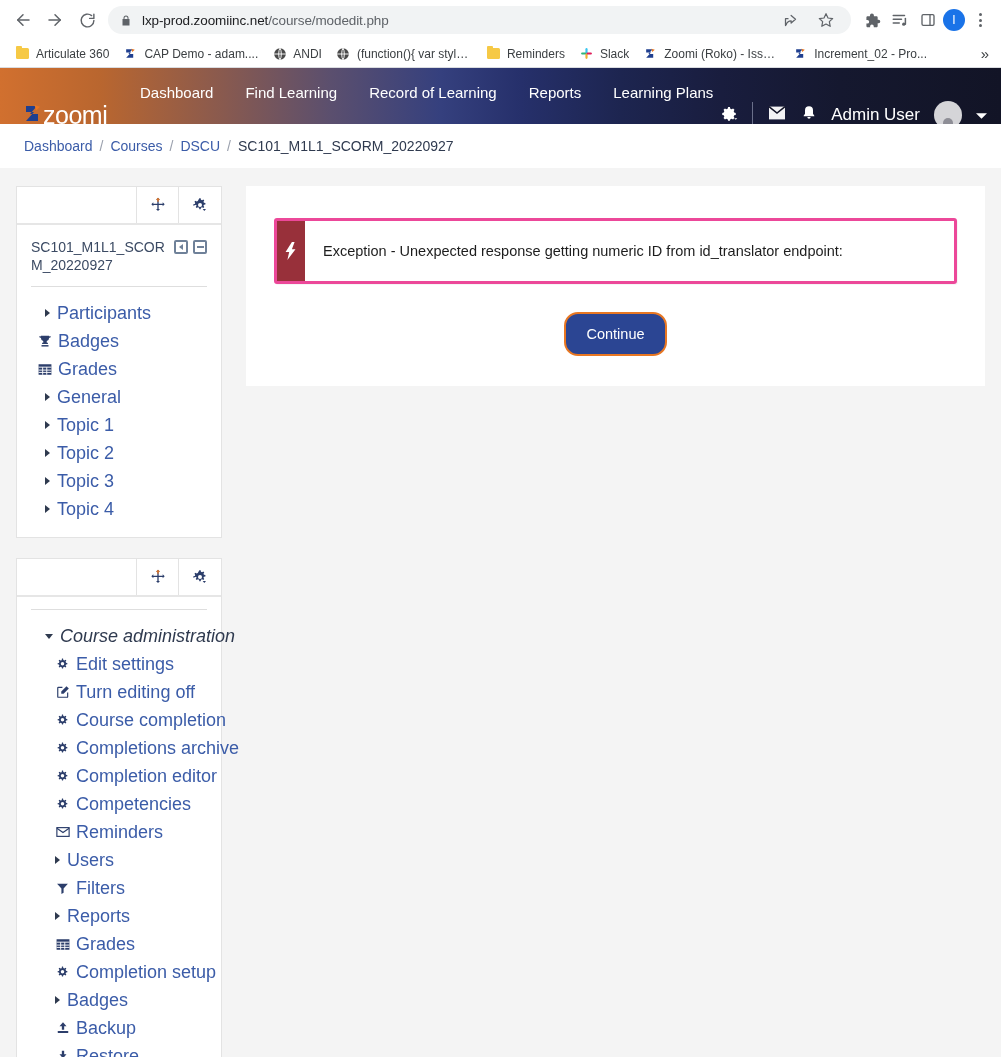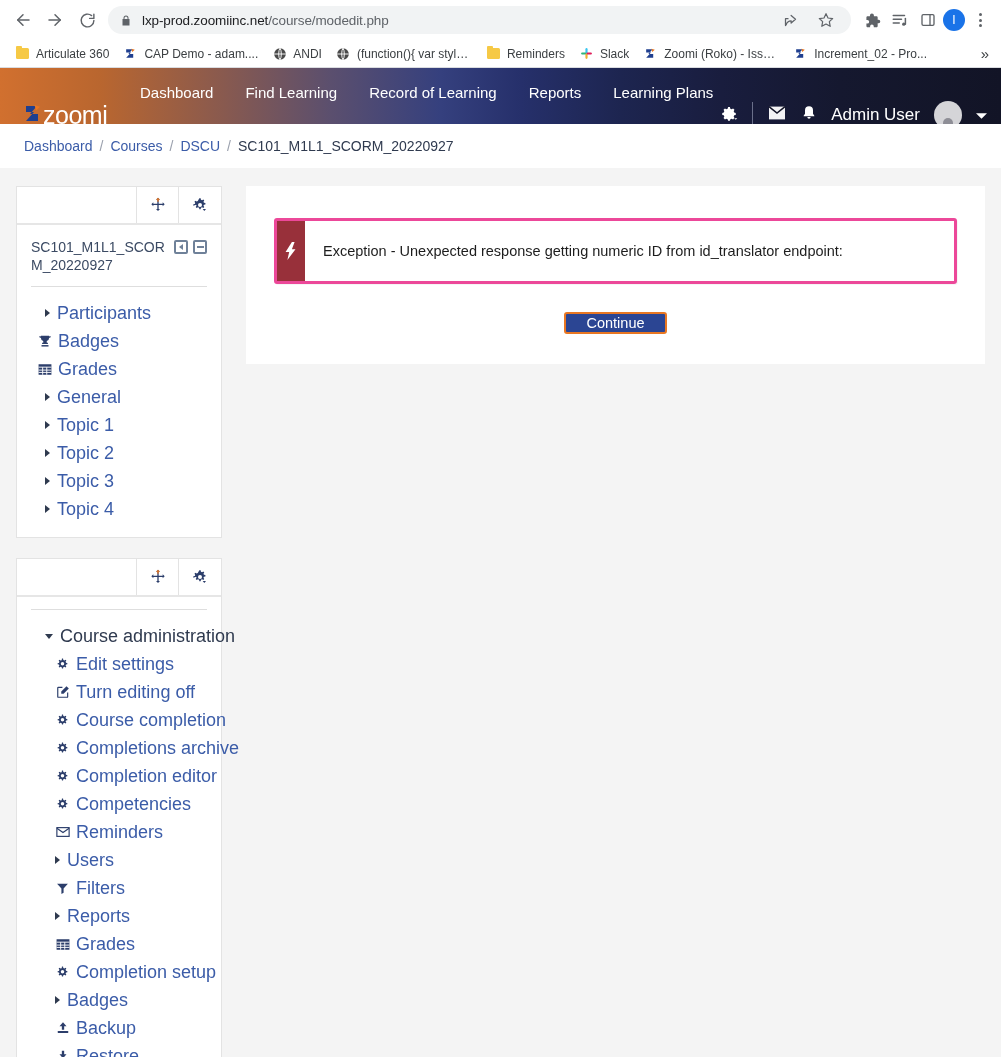--- a/index.html
+++ b/index.html
@@ -124,21 +124,21 @@
   .sq-ico .larr{width:0;height:0;border-top:3px solid transparent;border-bottom:3px solid transparent;border-right:4px solid #6f8199;}
   .block-rule { height:1px; background:#dedede; margin:12px 14px 0 14px; }
   .block-body { padding:12px 10px 14px 10px; }
 
   .tree-item {
     display:flex; align-items:center; gap:6px;
     padding:3.5px 0 3.5px 18px; font-size:18px; color:#3b5ca8;
     white-space:nowrap;
   }
   .tree-item.sub { padding-left:28px; }
-  .tree-item.root { padding-left:18px; color:#2f3a4f; }
+  .tree-item.root { padding-left:18px; color:#2f3a4f;font-style:italic; }
   .tw { width:0;height:0;border-top:4px solid transparent;border-bottom:4px solid transparent;border-left:5px solid #2f3a4f;flex:0 0 auto;margin-right:1px;}
   .tw-down { width:0;height:0;border-left:4.5px solid transparent;border-right:4.5px solid transparent;border-top:5px solid #2f3a4f;flex:0 0 auto;margin-right:1px;}
   .li-ico { width:15px;height:15px;flex:0 0 auto;display:flex;align-items:center;justify-content:center;color:#2c3e6b;}
   .li-label { color:#3b5ca8; }
   .tree-item.root .li-label { color:#2f3a4f; }
 
   
   .main { flex:1 1 auto; }
   .main-card { background:#ffffff; padding:32px 28px 30px 28px; }
   .alert {
@@ -147,21 +147,21 @@
   }
   .alert-ico {
     width:28px; background:#98303a; flex:0 0 28px;
     display:flex; align-items:center; justify-content:center; color:#fff;
     font-size:17px; line-height:1;
   }
   .alert-msg { flex:1; display:flex; align-items:center; padding:0 18px; font-size:14.5px; color:#1d1d1d;}
   .btn-row { display:flex; justify-content:center; margin-top:28px; }
   .btn-continue {
     background:#2b4593; color:#ffffff; border:2px solid #e87722;
-    border-radius:3px; padding:1px 20px; font-size:14.5px; cursor:pointer;
+    border-radius:14px; padding:12px 20px; font-size:14.5px; cursor:pointer;
     font-family:"Liberation Sans", sans-serif;
   }
 </style>
 </head>
 <body>
 
 <div class="browser-chrome">
 
   <div class="toolbar">
     <div class="nav-btn">

